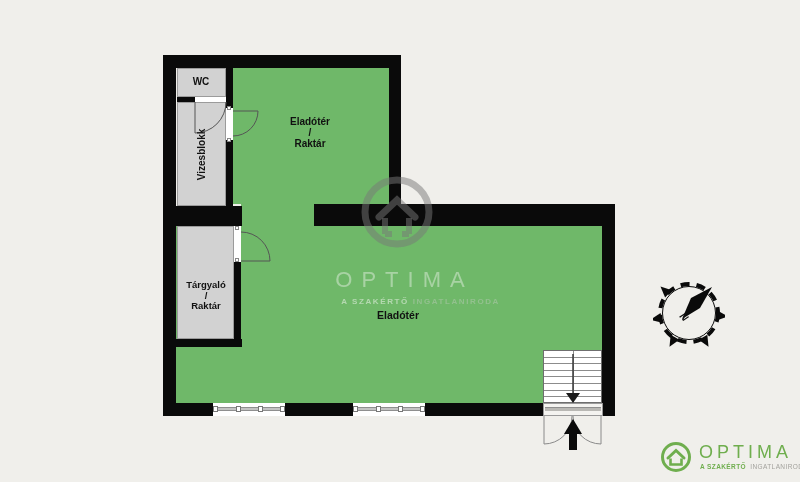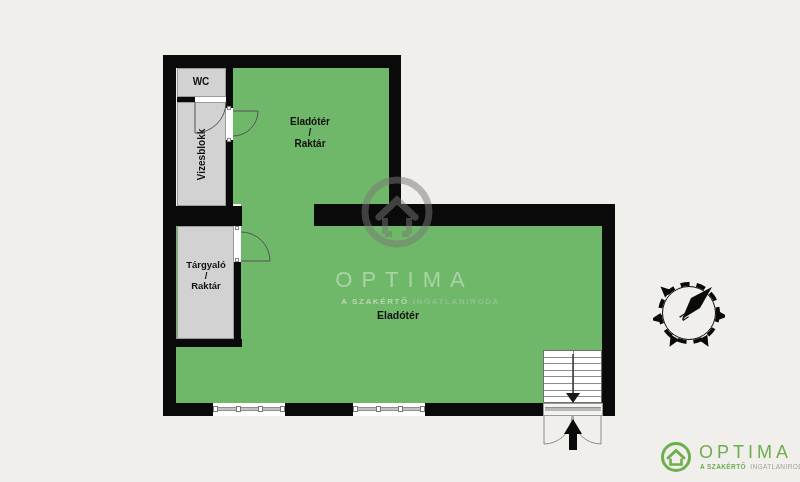--- a/index.html
+++ b/index.html
@@ -17,21 +17,21 @@
   .window .sill{position:absolute;left:0;right:0;top:4px;height:4px;background:#c3c3c3;border-top:1px solid #8f8f8f;border-bottom:1px solid #8f8f8f;box-sizing:border-box;}
   .window .post{position:absolute;top:3px;width:5px;height:6px;background:#fff;border:1px solid #777;box-sizing:border-box;}
   .stairs{position:absolute;left:543px;top:350px;width:59px;height:53px;background:#fff;border:1px solid #6e6e6e;box-sizing:border-box;
           background-image:repeating-linear-gradient(to bottom,#ffffff 0px,#ffffff 5.6px,#8c8c8c 5.6px,#8c8c8c 6.6px);}
   .stairs .mid{position:absolute;left:29px;top:0;bottom:0;width:1px;background:#8c8c8c;}
   .threshold{position:absolute;left:543px;top:403px;width:60px;height:13px;background:#f4f3f0;border:1px solid #9a9a9a;box-sizing:border-box;}
   .threshold .bar{position:absolute;left:1px;right:1px;top:3px;height:4px;background:#b9b8b4;border-top:1px solid #8f8f8f;box-sizing:border-box;}
   .svgoverlay{position:absolute;left:0;top:0;pointer-events:none;}
   
   .lbl-sales-storage{position:absolute;left:235px;top:116px;width:150px;font-size:10px;line-height:11px;}
-  .lbl-meeting{position:absolute;left:178px;top:260px;width:56px;font-size:9.5px;line-height:10.5px;}
+  .lbl-meeting{position:absolute;left:178px;top:280px;width:56px;font-size:9.5px;line-height:10.5px;}
   .lbl-sales{position:absolute;left:298px;top:309px;width:200px;font-size:10.5px;}
   .lbl-wc{position:absolute;left:177px;top:76px;width:48px;font-size:10px;}
   .vroom{position:absolute;left:177px;top:102px;width:49px;height:104px;display:flex;align-items:center;justify-content:center;}
   .vroom .vlabel{transform:rotate(-90deg);white-space:nowrap;font-size:10px;}
   
   .wm-text{position:absolute;left:300px;top:267px;width:200px;text-align:center;color:rgba(248,248,246,0.42);font-size:22px;letter-spacing:9px;text-indent:9px;font-weight:400;}
   .wm-sub{position:absolute;left:300px;top:297px;width:200px;text-align:right;font-size:8px;letter-spacing:1.6px;font-weight:bold;}
   .wm-sub .s1{color:rgba(250,250,248,0.5);}
   .wm-sub .s2{color:rgba(190,205,188,0.45);}
   

